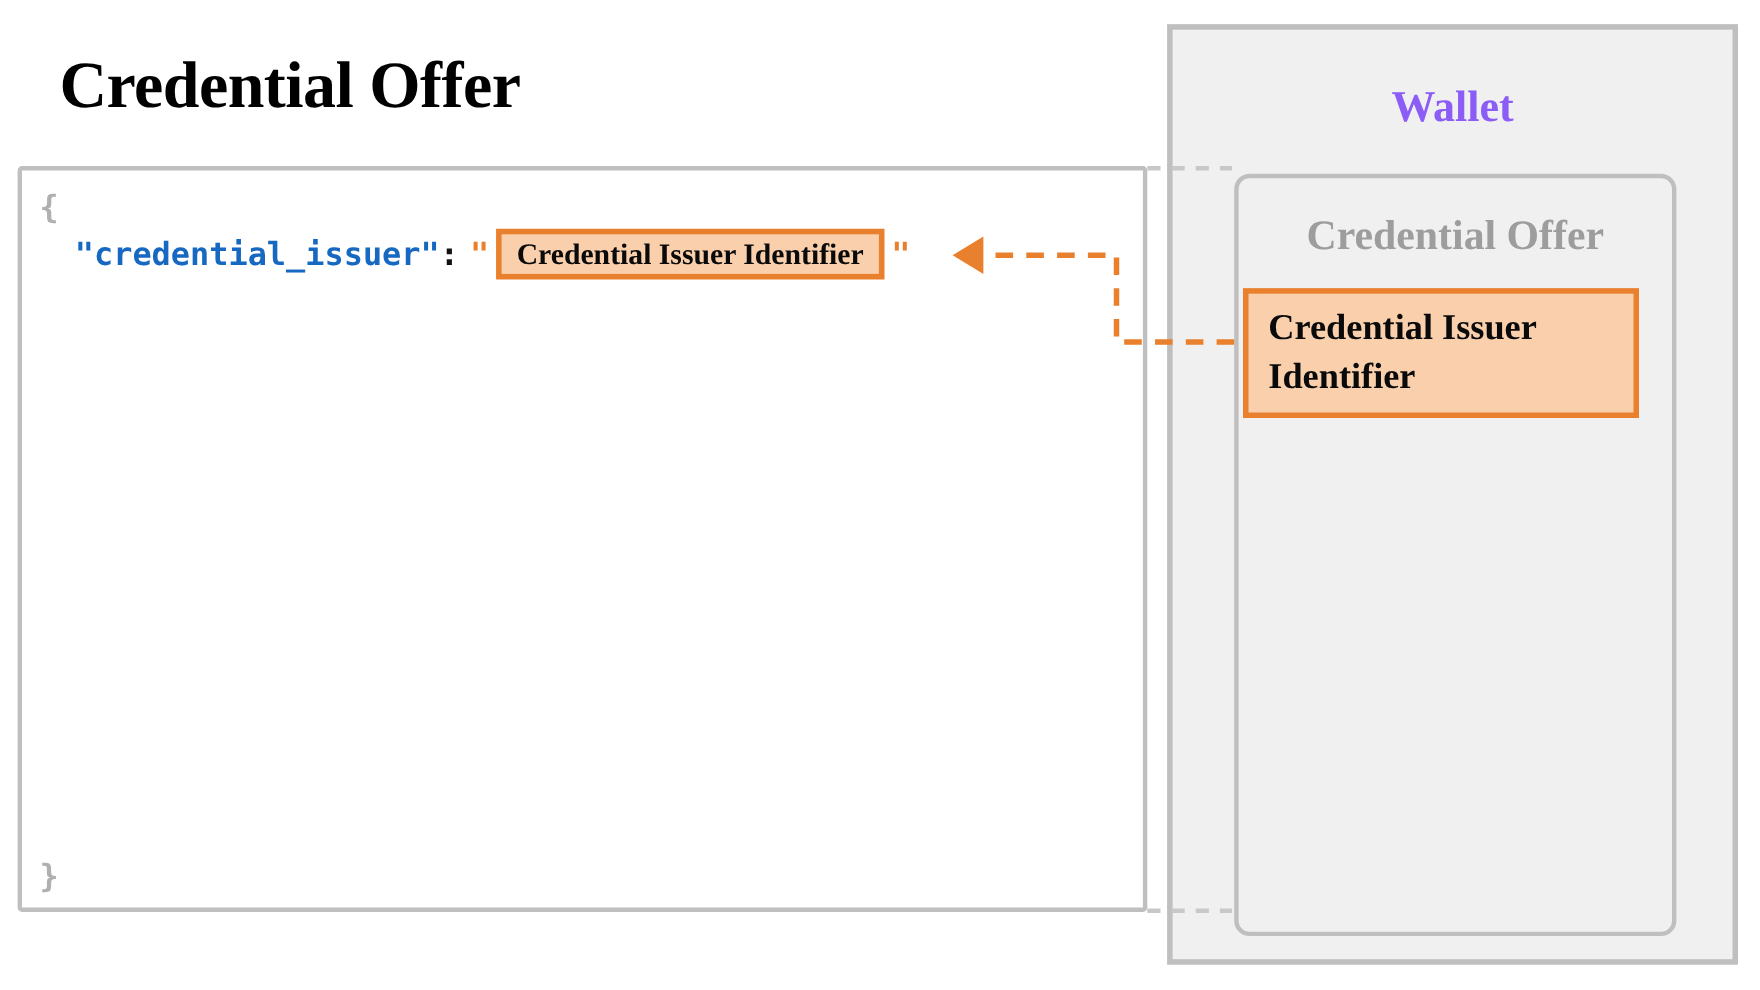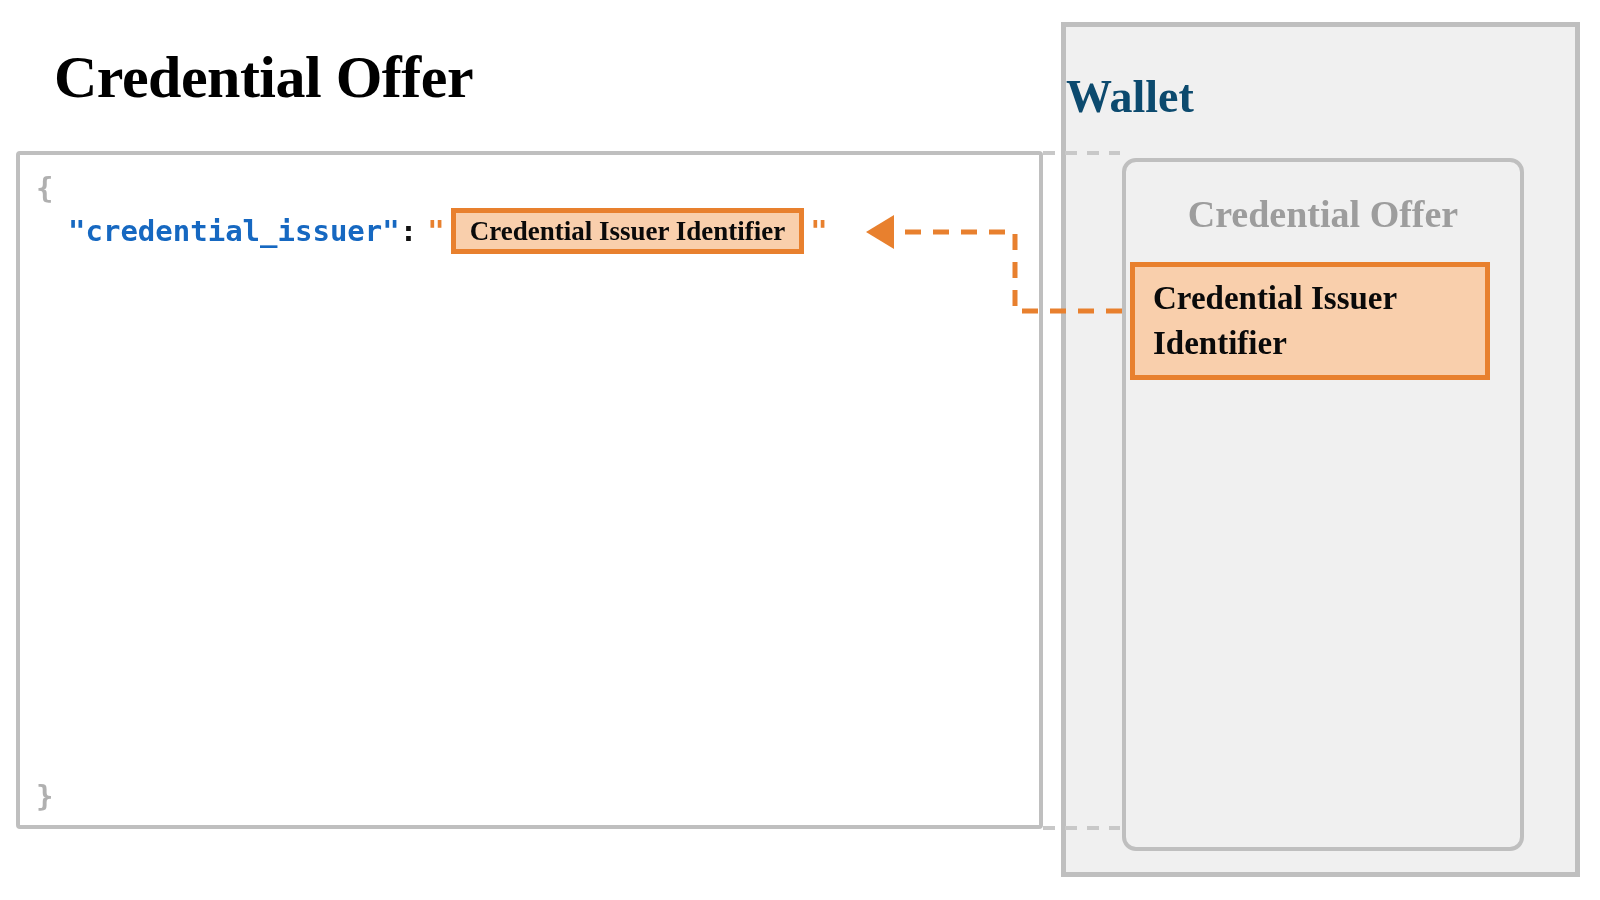--- a/index.html
+++ b/index.html
@@ -102,25 +102,26 @@
     height: 855px;
     background: #f0f0f0;
     border: 5px solid #bfbfbf;
   }
 
   #wallet-title {
     position: absolute;
     left: 0;
     top: 44px;
     width: 100%;
-    font-family: "Liberation Serif", "DejaVu Serif", serif;
-    font-weight: bold;
-    font-size: 46px;
+    text-align: center;
+    font-family: "Liberation Serif", "DejaVu Serif", serif;
+    font-weight: bold;
+    font-size: 40px;
     line-height: 52px;
-    color: #0c4a6e;
+    color: #8b5cf6;
   }
 
   
   #offer-card {
     position: absolute;
     left: 56px;
     top: 131px;
     width: 402px;
     height: 693px;
     background: #f0f0f0;

